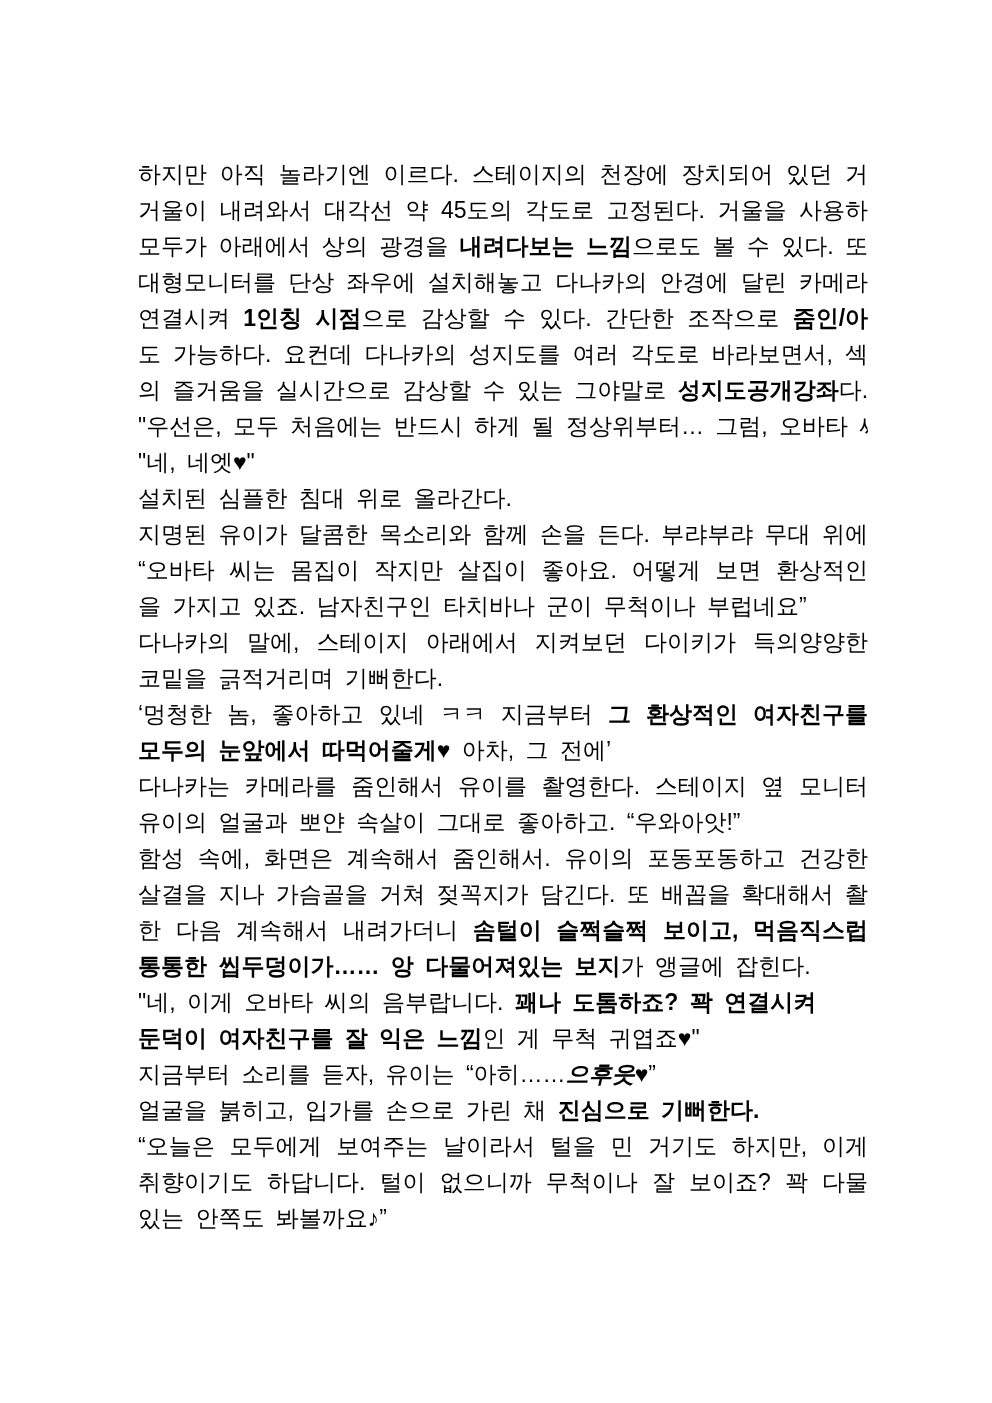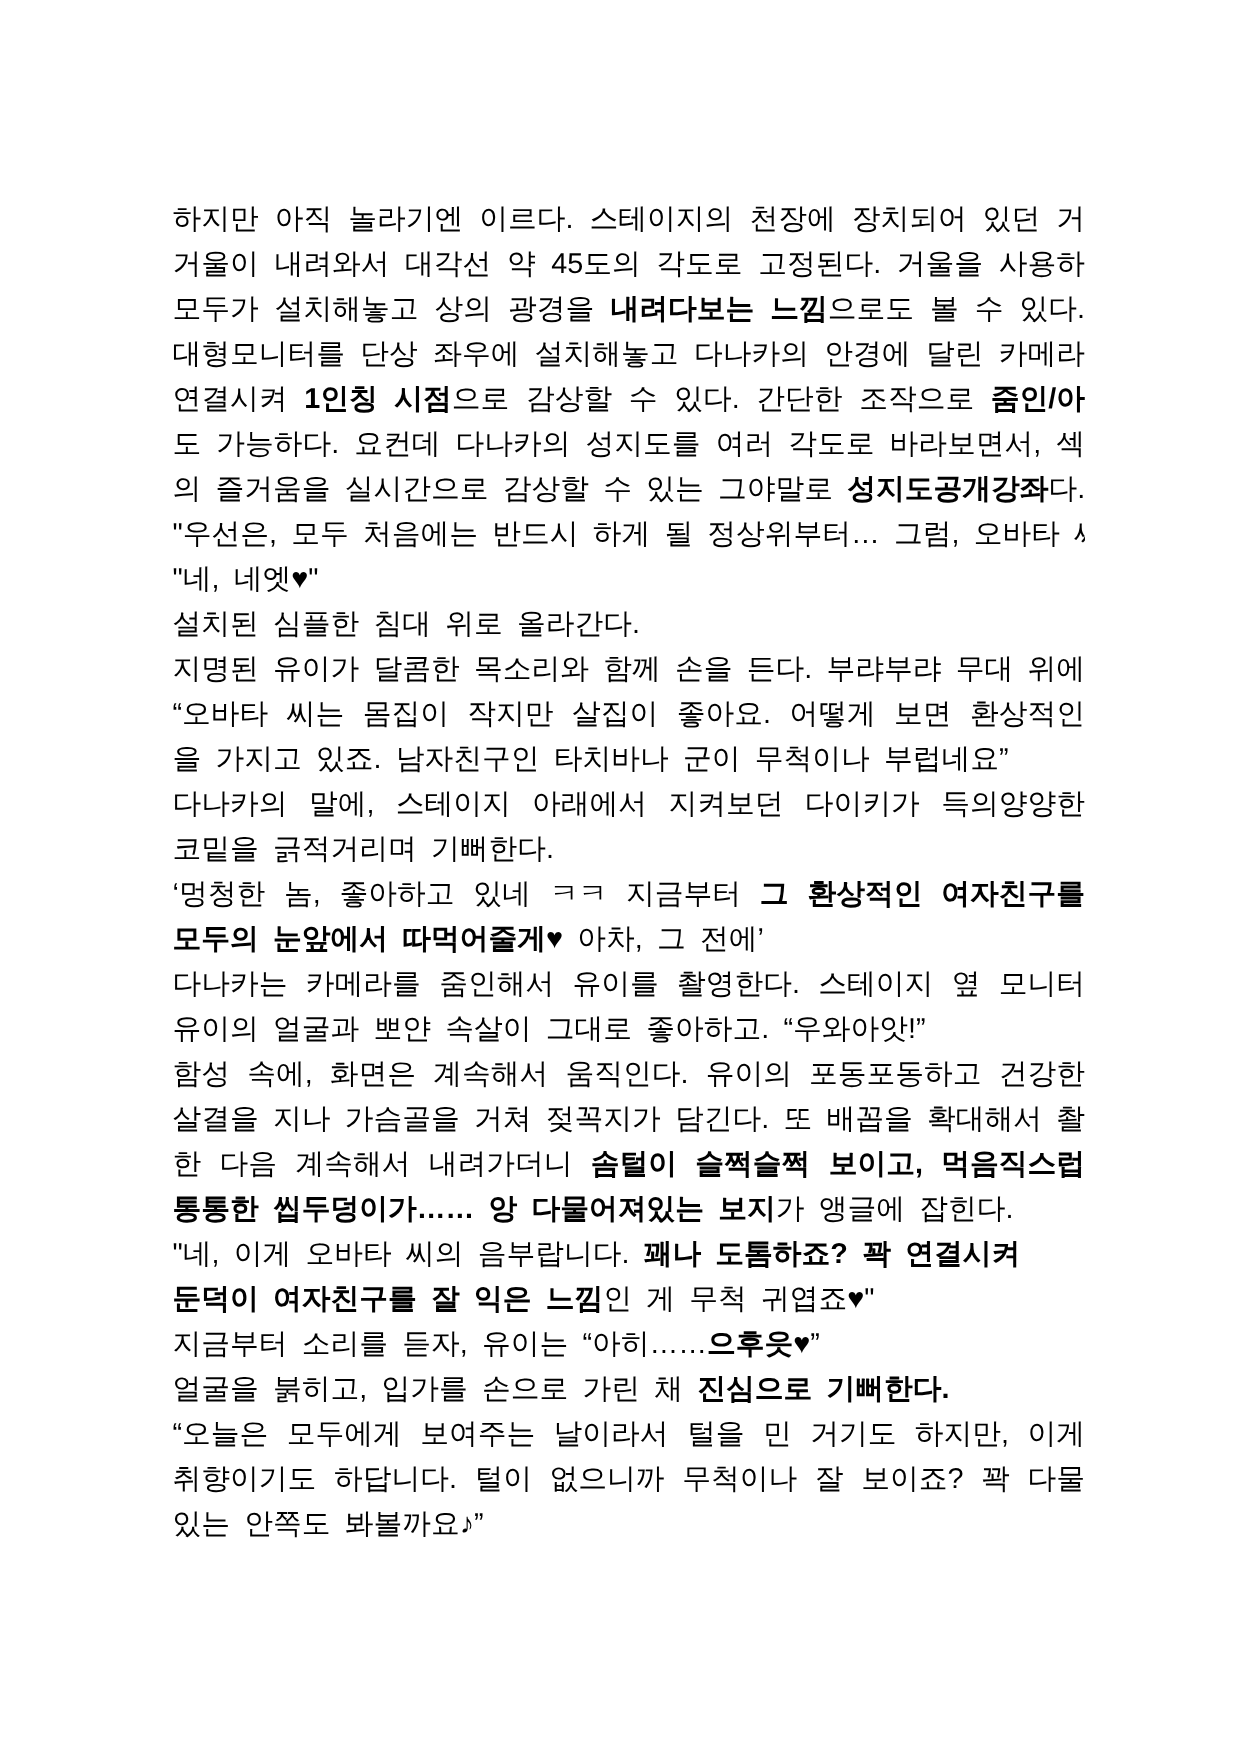--- a/index.html
+++ b/index.html
@@ -31,47 +31,47 @@
     text-align: left;
     word-spacing: 5px;
   }
   .line.justified {
     white-space: normal;
     text-align: justify;
     text-align-last: justify;
   }
   .regular { font-weight: 400; }
   .emphasis { font-weight: 700; }
-  .script   { font-weight: 700; }
+  .script   { font-weight: 700; font-style: italic; }
 </style>
 </head>
 <body>
 
 <div class="page">
   <div class="text-block" id="text-block">
       <div class="line justified"><span class="regular">하지만 아직 놀라기엔 이르다. 스테이지의 천장에 장치되어 있던 거대</span></div>
       <div class="line justified"><span class="regular">거울이 내려와서 대각선 약 45도의 각도로 고정된다. 거울을 사용하면,</span></div>
-      <div class="line justified"><span class="regular">모두가 설치해놓고 상의 광경을 </span><span class="emphasis">내려다보는 느낌</span><span class="regular">으로도 볼 수 있다. 또한</span></div>
+      <div class="line justified"><span class="regular">모두가 아래에서 상의 광경을 </span><span class="emphasis">내려다보는 느낌</span><span class="regular">으로도 볼 수 있다. 또한</span></div>
       <div class="line justified"><span class="regular">대형모니터를 단상 좌우에 설치해놓고 다나카의 안경에 달린 카메라에</span></div>
       <div class="line justified"><span class="regular">연결시켜 </span><span class="emphasis">1인칭 시점</span><span class="regular">으로 감상할 수 있다. 간단한 조작으로 </span><span class="emphasis">줌인/아웃</span></div>
       <div class="line justified"><span class="regular">도 가능하다. 요컨데 다나카의 성지도를 여러 각도로 바라보면서, 섹스</span></div>
       <div class="line"><span class="regular">의 즐거움을 실시간으로 감상할 수 있는 그야말로 </span><span class="emphasis">성지도공개강좌</span><span class="regular">다.</span></div>
       <div class="line"><span class="regular">"우선은, 모두 처음에는 반드시 하게 될 정상위부터… 그럼, 오바타 씨"</span></div>
       <div class="line"><span class="regular">"네, 네엣♥"</span></div>
       <div class="line"><span class="regular">설치된 심플한 침대 위로 올라간다.</span></div>
       <div class="line justified"><span class="regular">지명된 유이가 달콤한 목소리와 함께 손을 든다. 부랴부랴 무대 위에</span></div>
       <div class="line justified"><span class="regular">“오바타 씨는 몸집이 작지만 살집이 좋아요. 어떻게 보면 환상적인 조합</span></div>
       <div class="line"><span class="regular">을 가지고 있죠. 남자친구인 타치바나 군이 무척이나 부럽네요”</span></div>
       <div class="line justified"><span class="regular">다나카의 말에, 스테이지 아래에서 지켜보던 다이키가 득의양양한 듯이</span></div>
       <div class="line"><span class="regular">코밑을 긁적거리며 기뻐한다.</span></div>
       <div class="line justified"><span class="regular">‘멍청한 놈, 좋아하고 있네 ㅋㅋ 지금부터 </span><span class="emphasis">그 환상적인 여자친구를</span></div>
       <div class="line"><span class="emphasis">모두의 눈앞에서 따먹어줄게♥</span><span class="regular"> 아차, 그 전에’</span></div>
       <div class="line justified"><span class="regular">다나카는 카메라를 줌인해서 유이를 촬영한다. 스테이지 옆 모니터에</span></div>
       <div class="line"><span class="regular">유이의 얼굴과 뽀얀 속살이 그대로 좋아하고. “우와아앗!”</span></div>
-      <div class="line justified"><span class="regular">함성 속에, 화면은 계속해서 움직인다. 유이의 포동포동하고 건강한</span></div>
+      <div class="line justified"><span class="regular">함성 속에, 화면은 계속해서 줌인해서. 유이의 포동포동하고 건강한</span></div>
       <div class="line justified"><span class="regular">살결을 지나 가슴골을 거쳐 젖꼭지가 담긴다. 또 배꼽을 확대해서 촬영</span></div>
       <div class="line justified"><span class="regular">한 다음 계속해서 내려가더니 </span><span class="emphasis">솜털이 슬쩍슬쩍 보이고, 먹음직스럽게</span></div>
       <div class="line"><span class="emphasis">통통한 씹두덩이가…… 앙 다물어져있는 보지</span><span class="regular">가 앵글에 잡힌다.</span></div>
       <div class="line"><span class="regular">"네, 이게 오바타 씨의 음부랍니다. </span><span class="emphasis">꽤나 도톰하죠? 꽉 연결시켜</span></div>
       <div class="line"><span class="emphasis">둔덕이 여자친구를 잘 익은 느낌</span><span class="regular">인 게 무척 귀엽죠♥"</span></div>
       <div class="line"><span class="regular">지금부터 소리를 듣자, 유이는 “아히……</span><span class="script">으후읏♥</span><span class="regular">”</span></div>
       <div class="line"><span class="regular">얼굴을 붉히고, 입가를 손으로 가린 채 </span><span class="emphasis">진심으로 기뻐한다.</span></div>
       <div class="line justified"><span class="regular">“오늘은 모두에게 보여주는 날이라서 털을 민 거기도 하지만, 이게 제</span></div>
       <div class="line justified"><span class="regular">취향이기도 하답니다. 털이 없으니까 무척이나 잘 보이죠? 꽉 다물어져</span></div>
       <div class="line"><span class="regular">있는 안쪽도 봐볼까요♪”</span></div>

